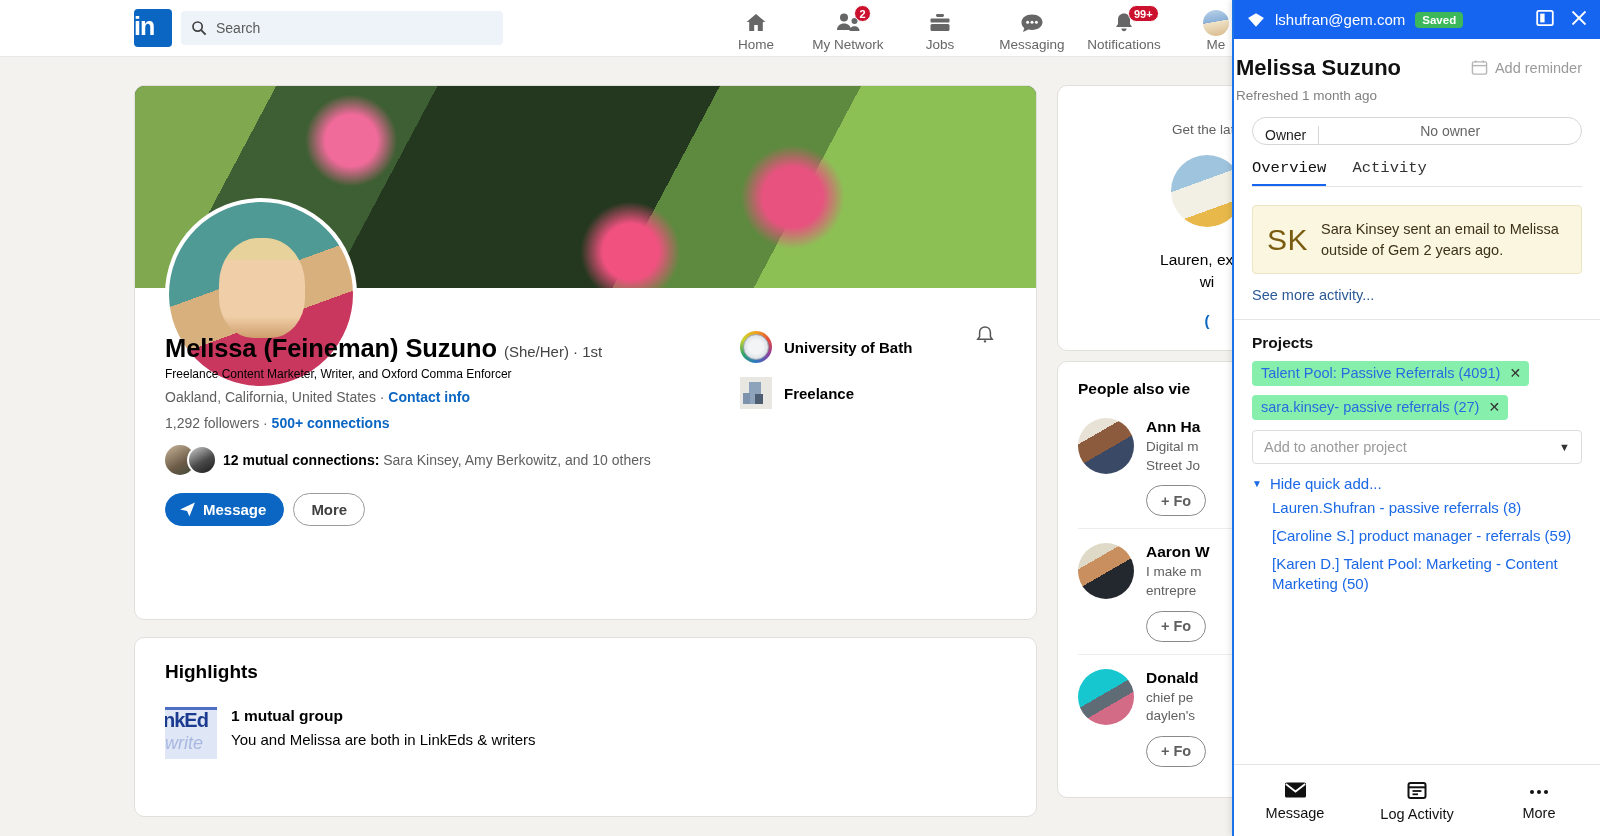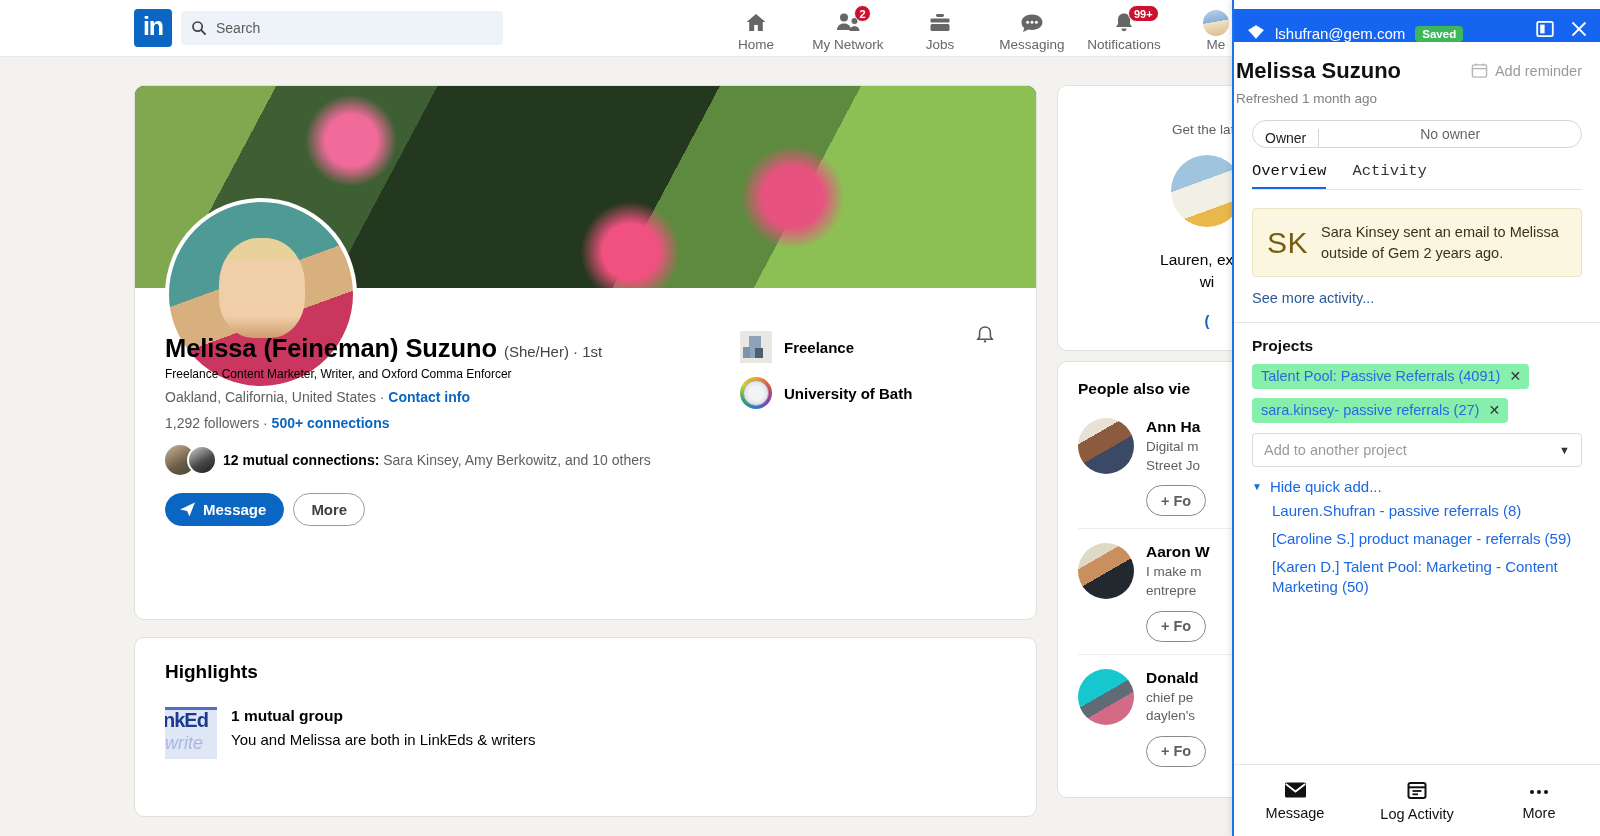--- a/index.html
+++ b/index.html
@@ -14,21 +14,21 @@
   
   .nav {
     position: absolute; top: 0; left: 0; width: 1600px; height: 57px;
     background: #ffffff; border-bottom: 1px solid #e8e8e8;
     display: flex; align-items: center; padding: 0 0 0 134px;
     z-index: 1;
   }
   .li-logo {
     width: 38px; height: 38px; border-radius: 4px; background: #0a66c2;
     color: #fff; font-weight: bold; font-size: 25px; line-height: 34px;
-    text-align: center; letter-spacing: -1px; flex: none;
+    text-align: left; letter-spacing: -1px; flex: none;
     font-family: "Liberation Sans", sans-serif;
   }
   .search-box {
     margin-left: 9px; width: 322px; height: 34px; border-radius: 4px;
     background: #edf3f8; display: flex; align-items: center; padding: 0 10px;
     flex: none;
   }
   .search-icon { width: 16px; height: 16px; flex: none; margin-right: 9px; }
   .search-text { font-size: 14px; color: #5b5b5b; }
 
@@ -178,22 +178,22 @@
   }
 
   
   .gem {
     position: absolute; top: 0; right: 0; width: 368px; height: 836px;
     background: #fff; border-left: 2px solid #1a73e8;
     box-shadow: -2px 0 6px rgba(0,0,0,0.10);
     display: flex; flex-direction: column; z-index: 5;
   }
   .gem-header {
-    height: 33px; background: #1565f0; display: flex; align-items: flex-end;
-    padding: 0 12px; flex: none; margin-top: 9px;
+    height: 39px; background: #1565f0; display: flex; align-items: center;
+    padding: 0 12px; flex: none;
   }
   .gem-logo { width: 20px; height: 20px; flex: none; margin-right: 9px; }
   .gem-email { color: #fff; font-size: 15px; flex: none; }
   .saved-pill {
     background: #3cb85b; color: #fff; font-size: 11.5px; font-weight: bold;
     border-radius: 4px; padding: 2px 7px; margin-left: 10px;
   }
   .gem-hdr-actions { margin-left: auto; display: flex; align-items: center; gap: 16px; }
   .gem-body { flex: 1; overflow: hidden; position: relative; }
 
@@ -425,30 +425,30 @@
                 <path d="M1 8 15 1.5 9.8 14.5 7.6 9.4z" fill="#fff"></path>
               </svg>
             <span>Message</span>
           </div>
           <div class="btn btn-outline">More</div>
         </div>
       </div>
 
       <div class="orgs">
         <div class="org">
+          <span class="org-logo bath-logo"></span>
+          <span class="org-name">University of Bath</span>
+        </div>
+        <div class="org">
           <span class="org-logo freelance-logo">
               <i class="a"></i>
               <i class="b"></i>
               <i class="c"></i>
             </span>
           <span class="org-name">Freelance</span>
-        </div>
-        <div class="org">
-          <span class="org-logo bath-logo"></span>
-          <span class="org-name">University of Bath</span>
         </div>
       </div>
     </div>
 
     <div class="card card-highlights">
       <div class="hl-title">Highlights</div>
       <div class="hl-row">
         <span class="hl-logo">
           <span class="bar"></span>
           <span class="t1">nkEd</span>

